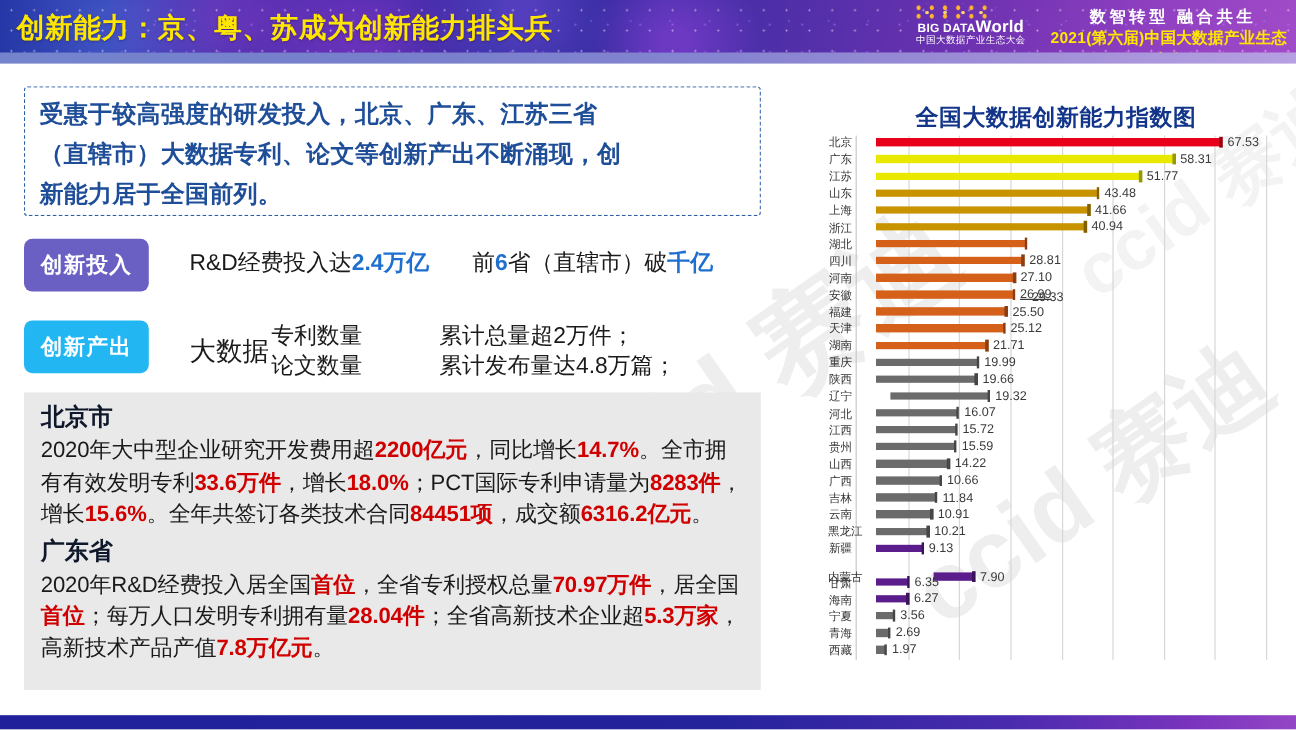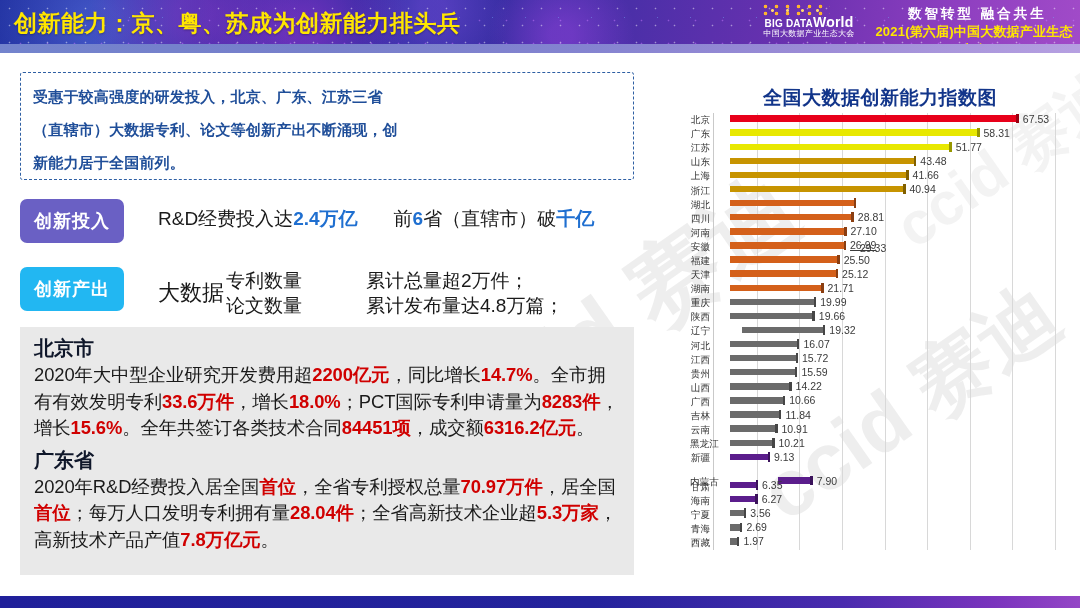--- a/index.html
+++ b/index.html
@@ -87,21 +87,21 @@
   .wm3{left:120px;top:430px;font-size:70px;transform:rotate(-35deg);color:rgba(140,140,140,.10);}
   .wm4{left:880px;top:120px;font-size:60px;transform:rotate(-35deg);color:rgba(140,140,140,.10);}
 
   
   .callout{
     position:absolute;left:20px;top:72px;width:614px;height:108px;
     border:1.6px dashed #2e5fa3;border-radius:3px;
     box-sizing:border-box;padding:7px 12px 0 12px;
   }
   .callout p{
-    margin:0;color:#1f4e99;font-size:15px;font-weight:bold;
+    margin:0;color:#1f4e99;font-size:20px;font-weight:bold;
     line-height:33px;letter-spacing:.2px;
   }
   .badge{
     position:absolute;width:104px;height:44px;border-radius:7px;
     color:#fff;font-size:18px;font-weight:bold;
     display:flex;align-items:center;justify-content:center;
     letter-spacing:1px;
   }
   .badge-a{left:20px;top:199px;}
   .badge-b{left:20px;top:267px;}

